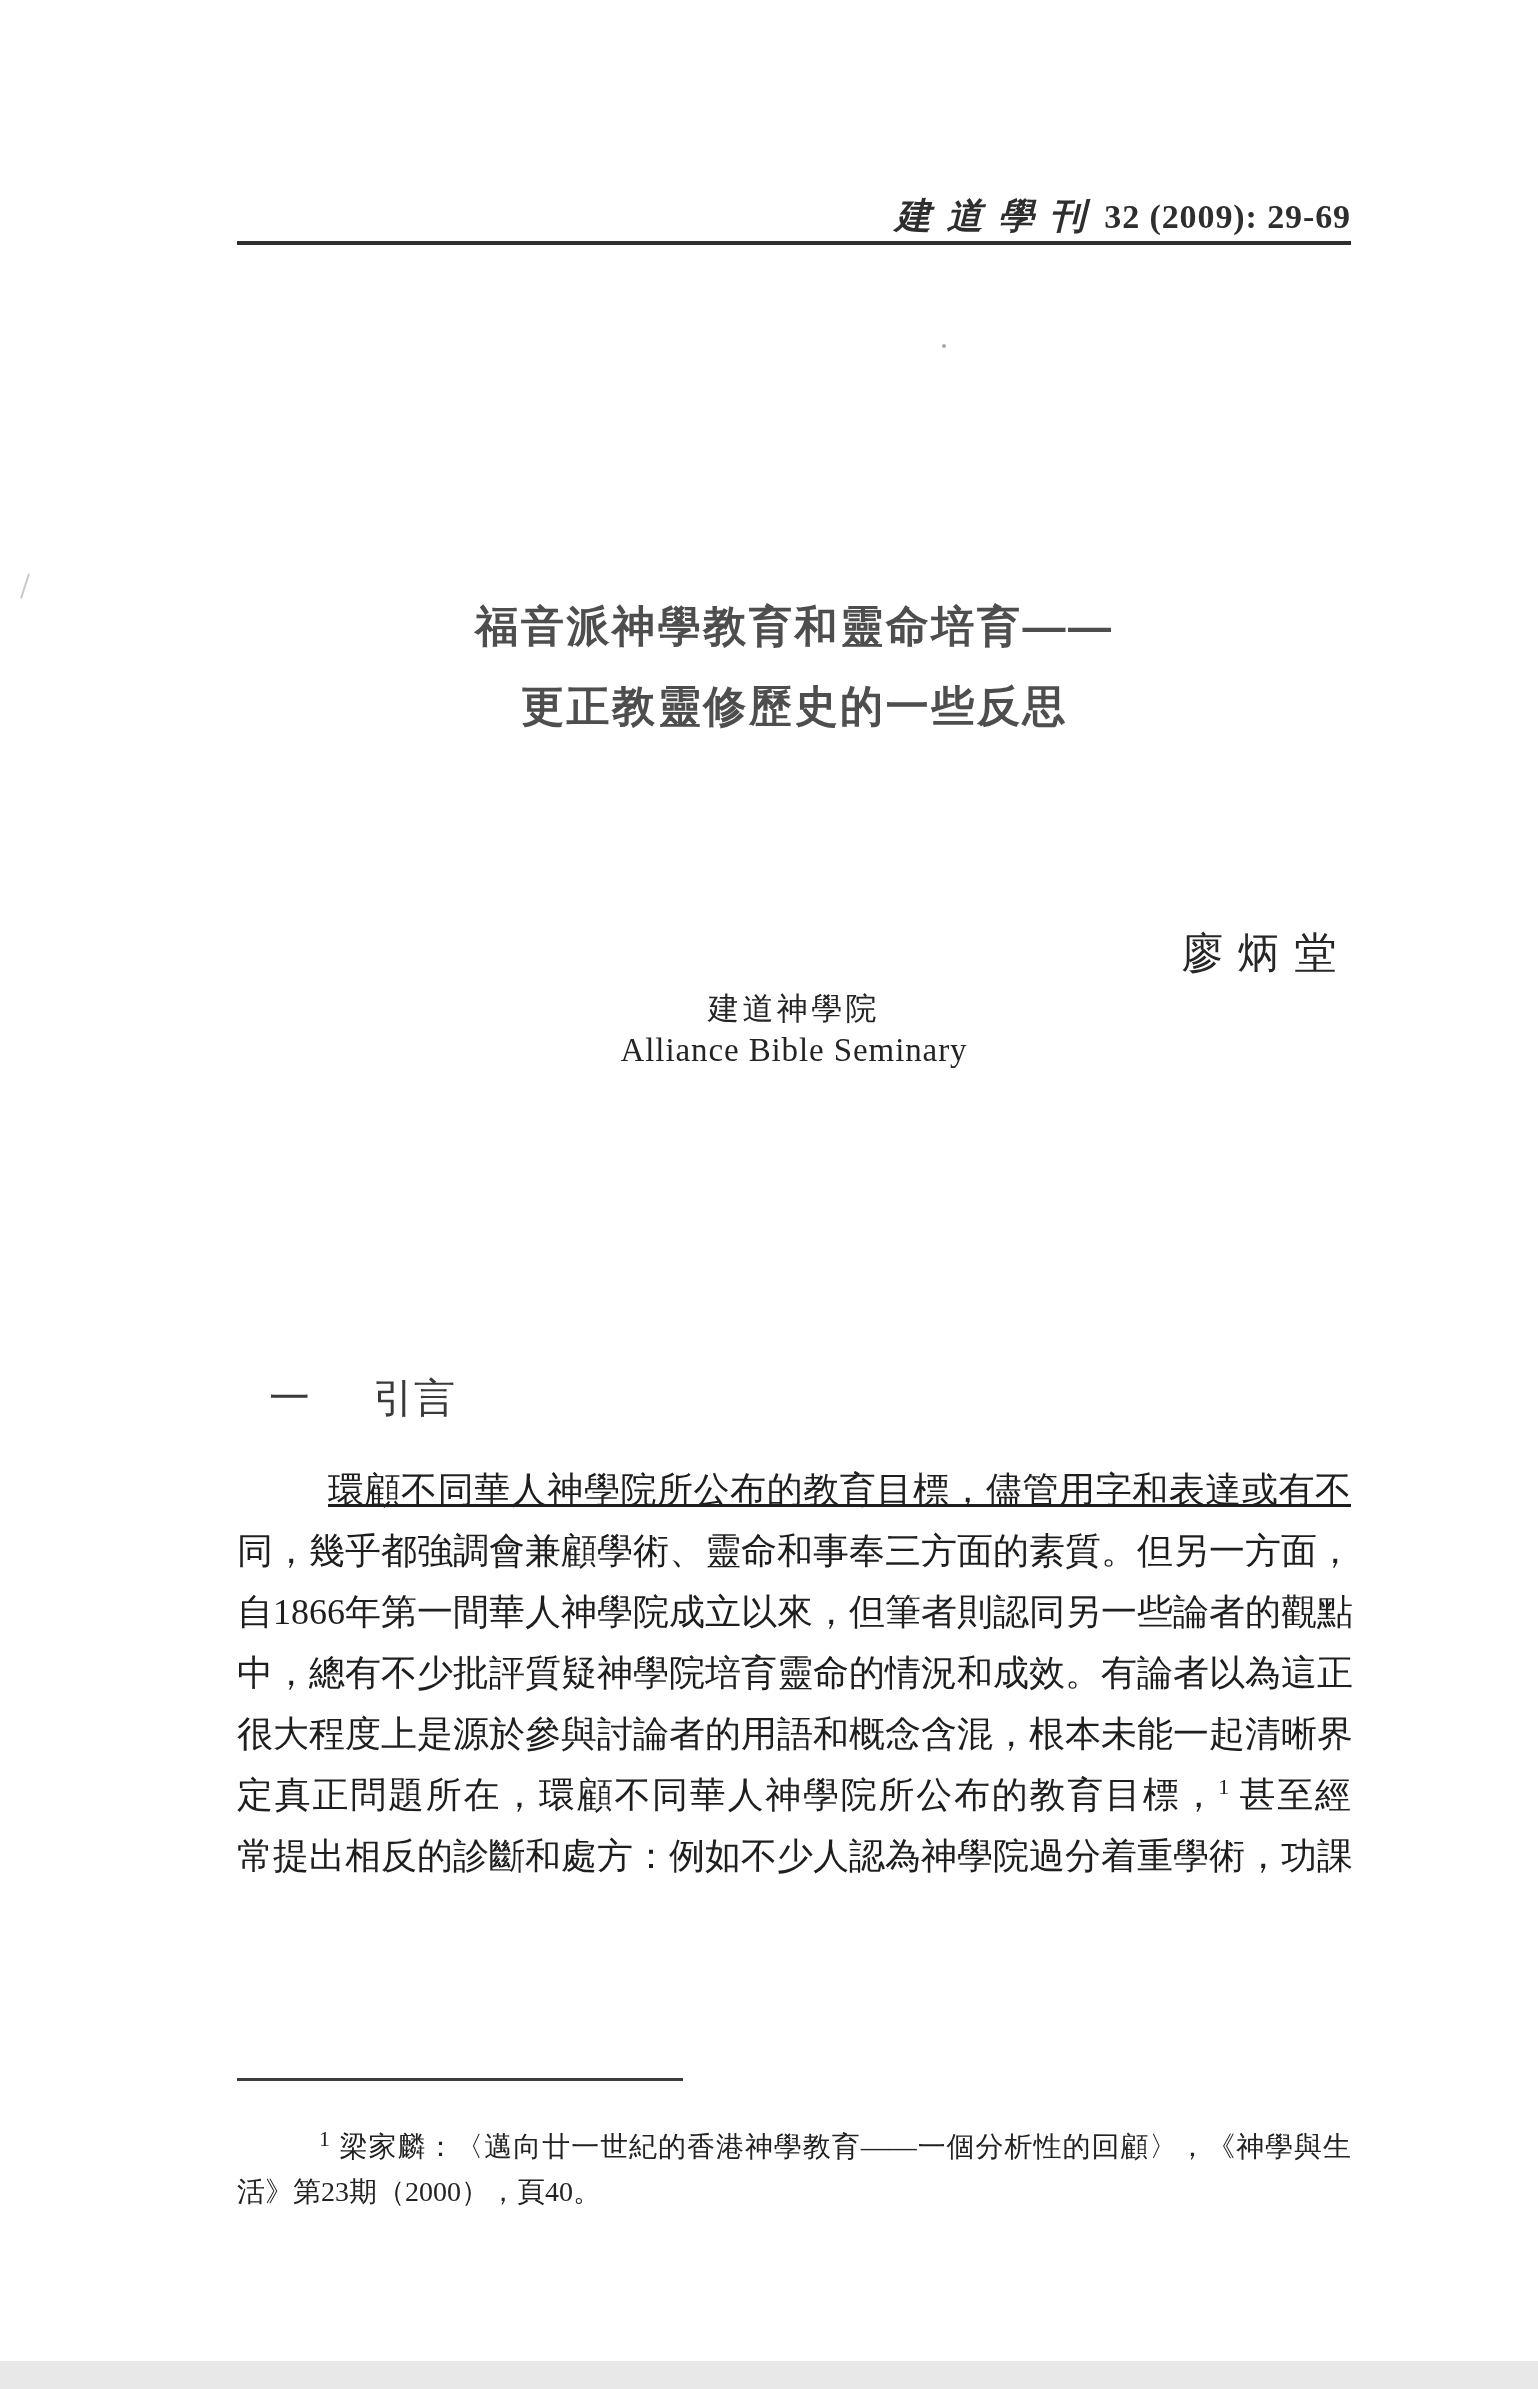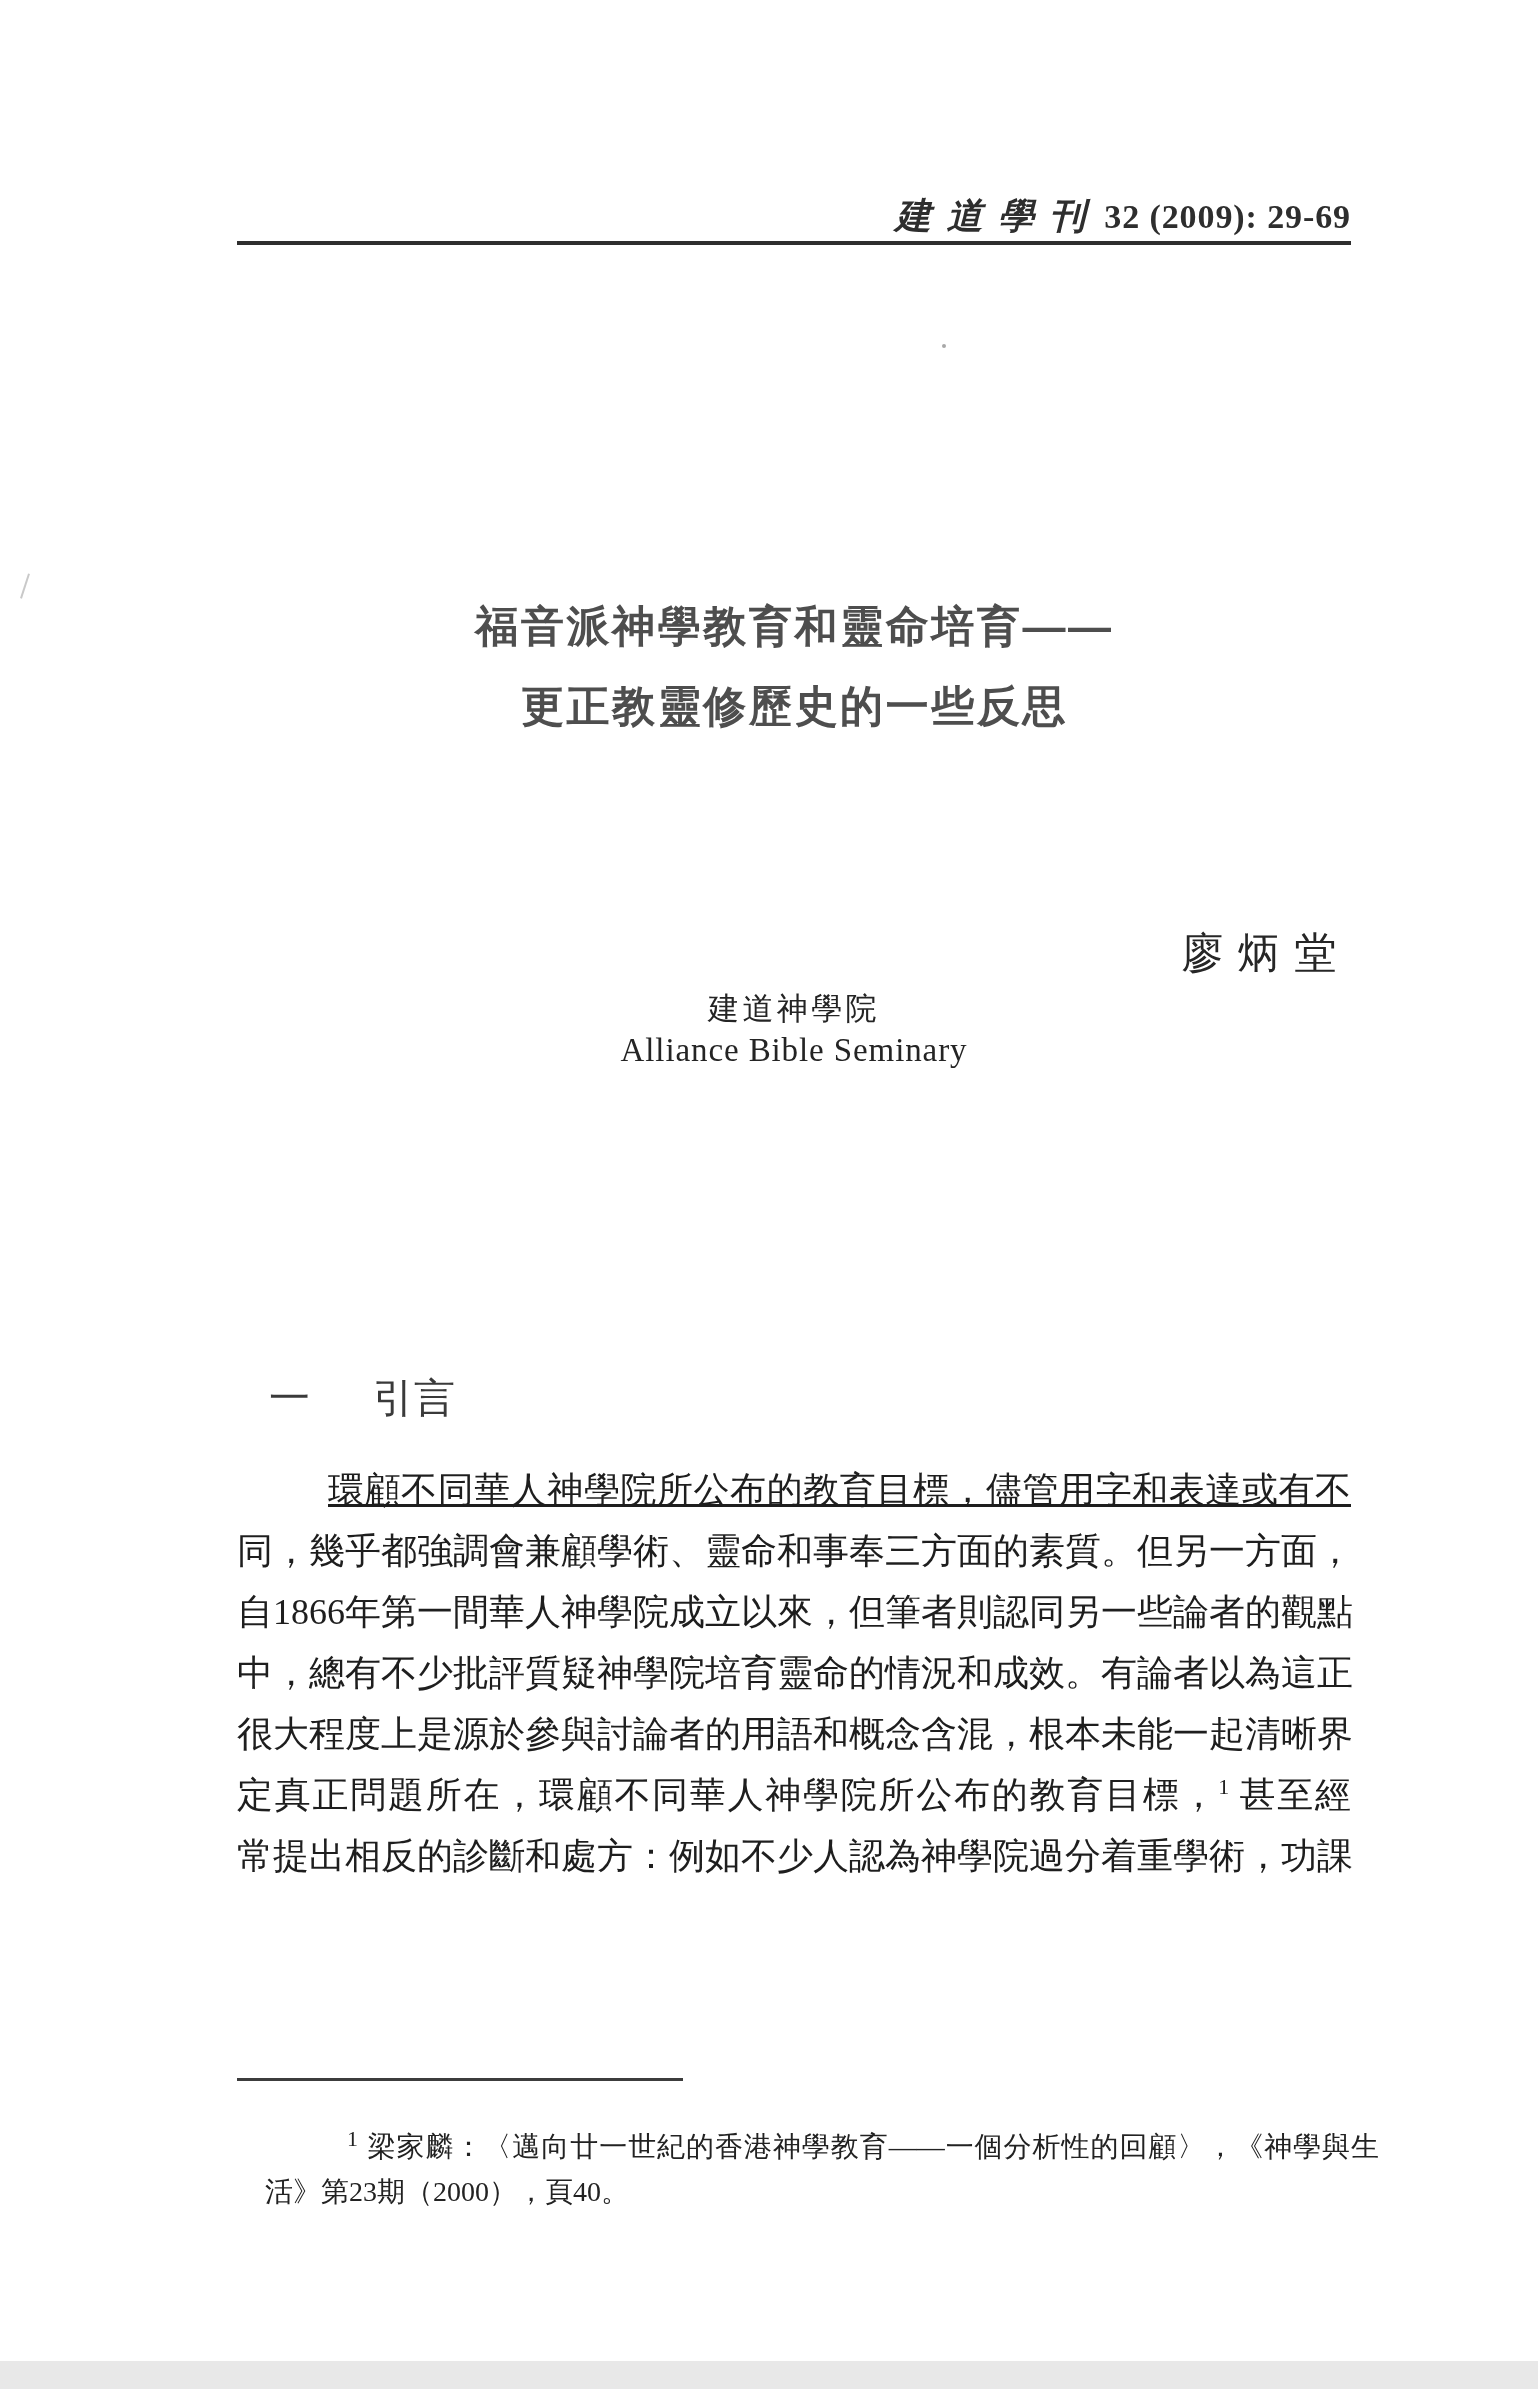--- a/index.html
+++ b/index.html
@@ -157,21 +157,20 @@
     background: #3c3c3c;
   }
   .footnote {
     position: absolute;
     top: 2124px;
     left: 237px;
     width: 1114px;
     font-size: 28px;
     line-height: 45px;
     color: #222222;
-    margin-left: 28px;
   }
   .footnote .fn-line1 {
     text-indent: 82px;
     text-align: justify;
     text-align-last: justify;
     text-justify: inter-character;
     white-space: nowrap;
     height: 45px;
   }
   .footnote .fn-line1 .fn-body { padding-left: 8.6px; }

